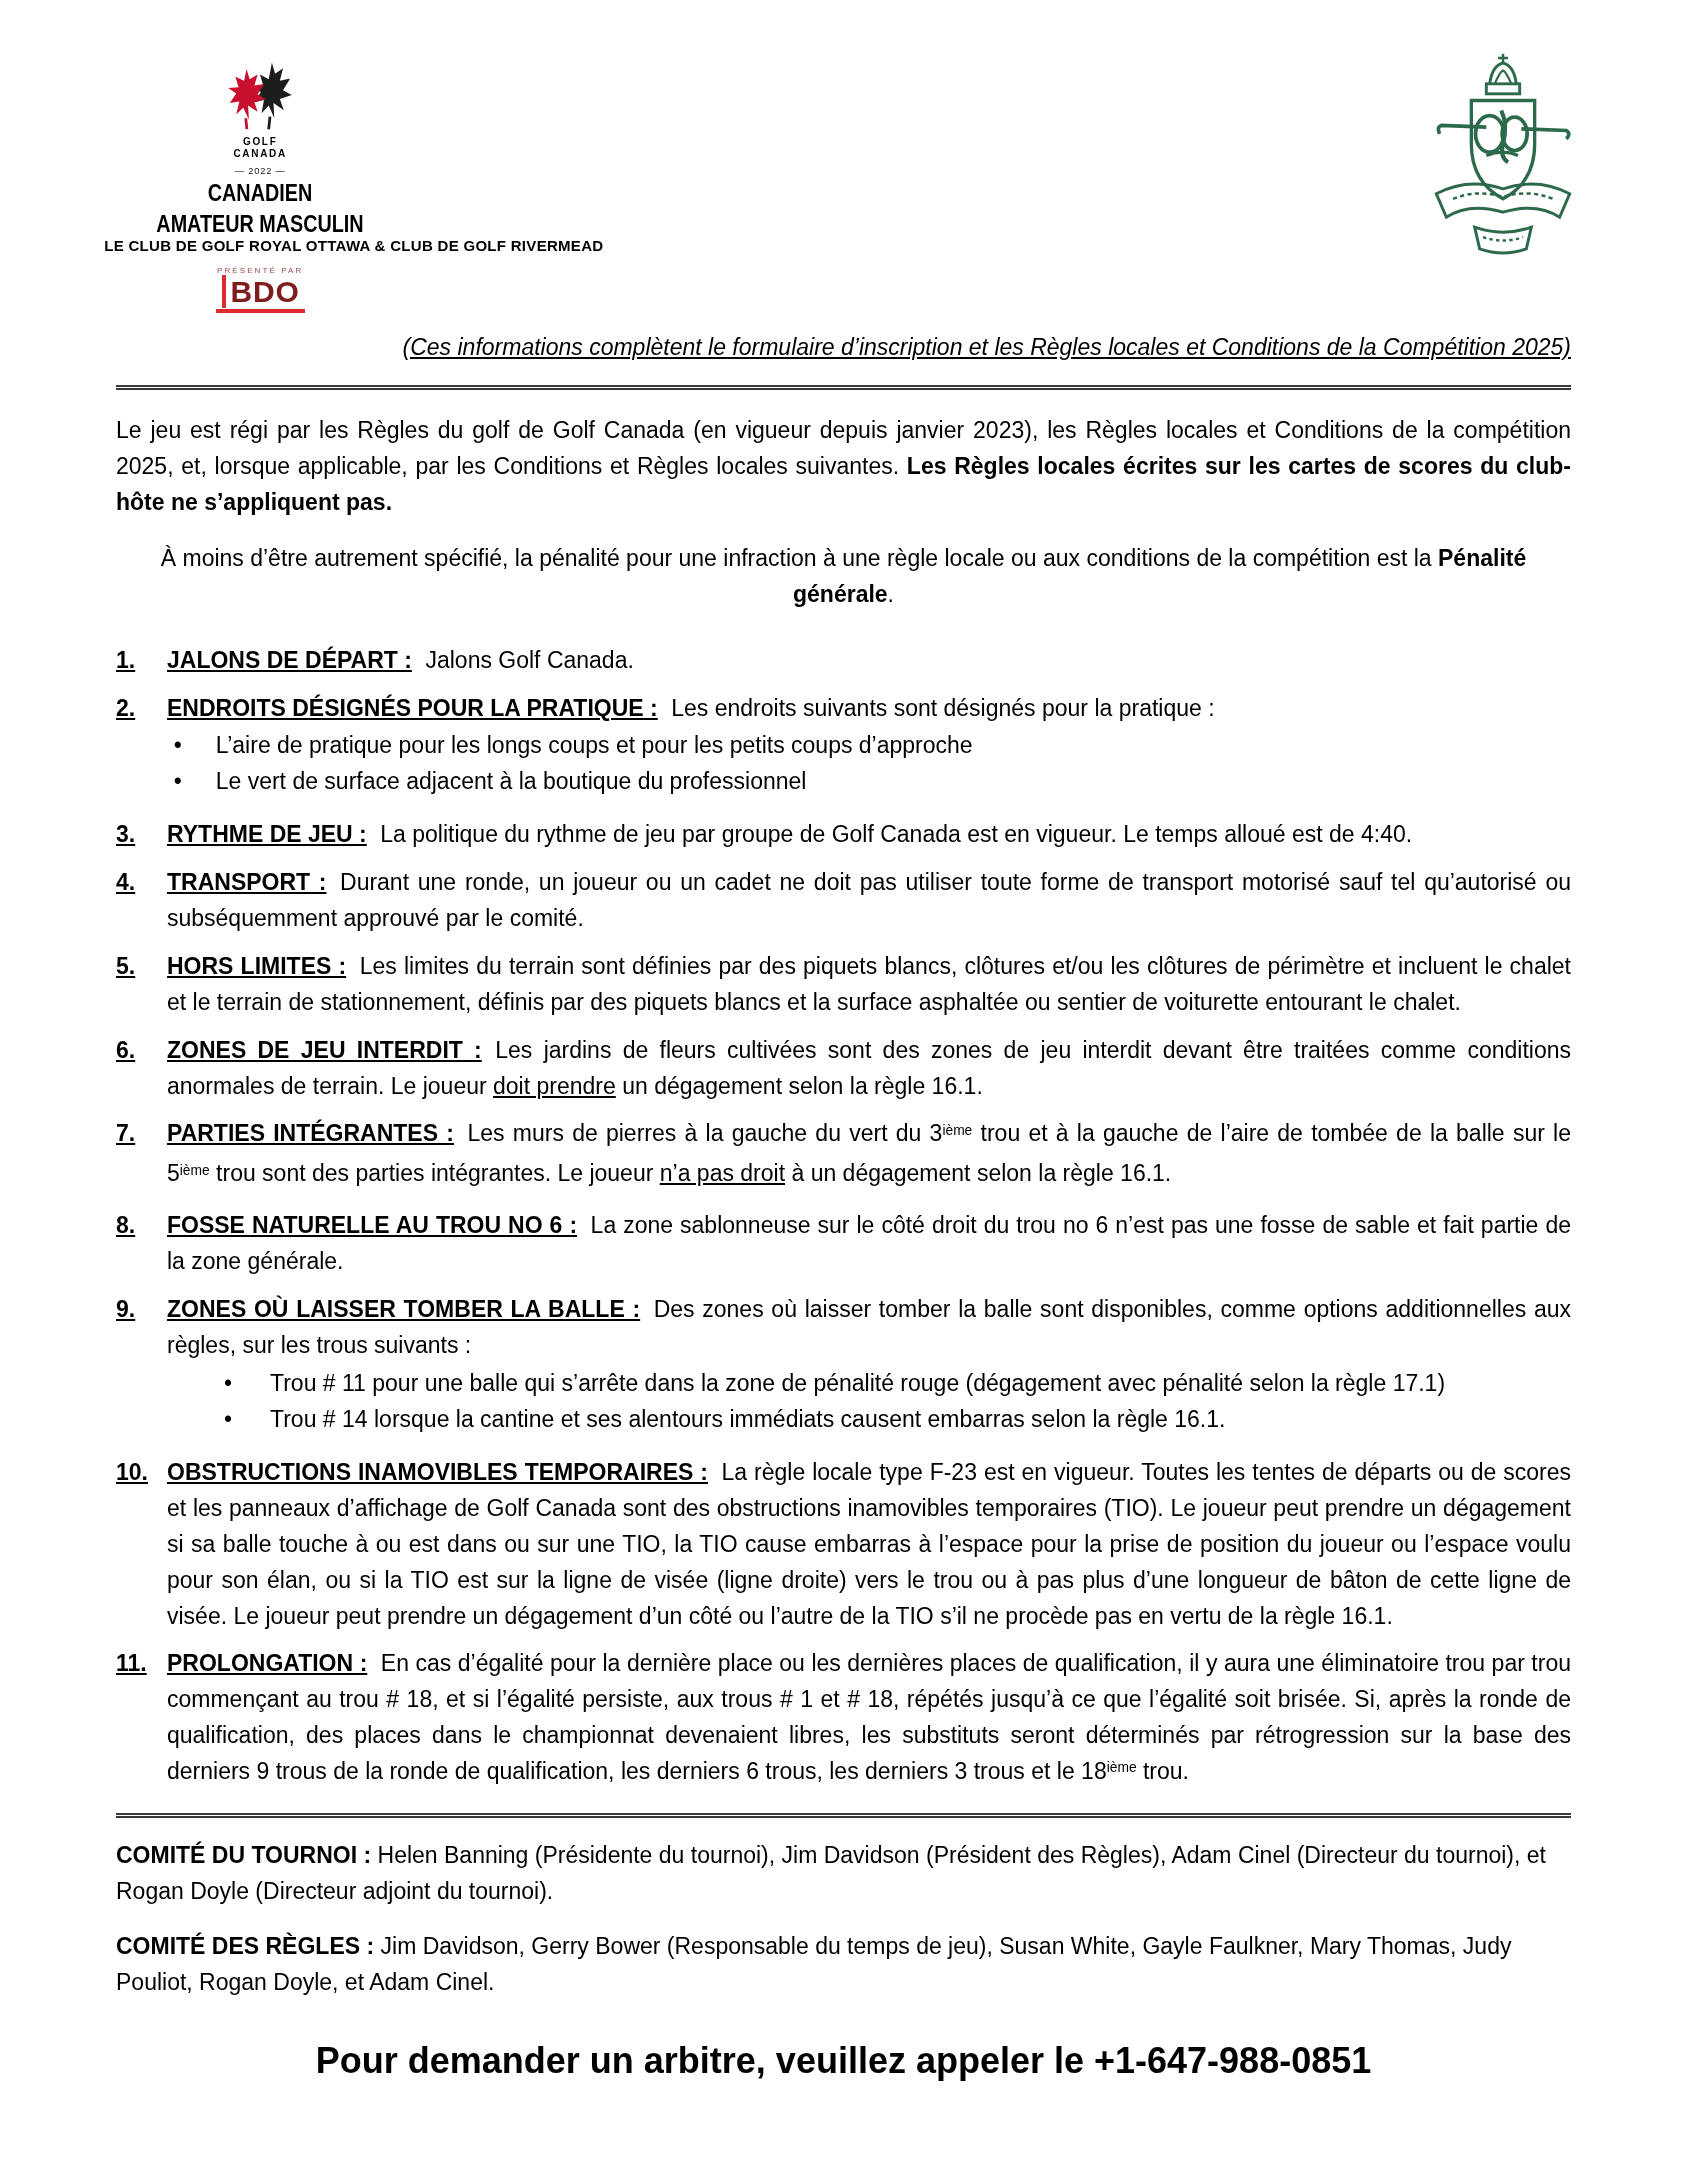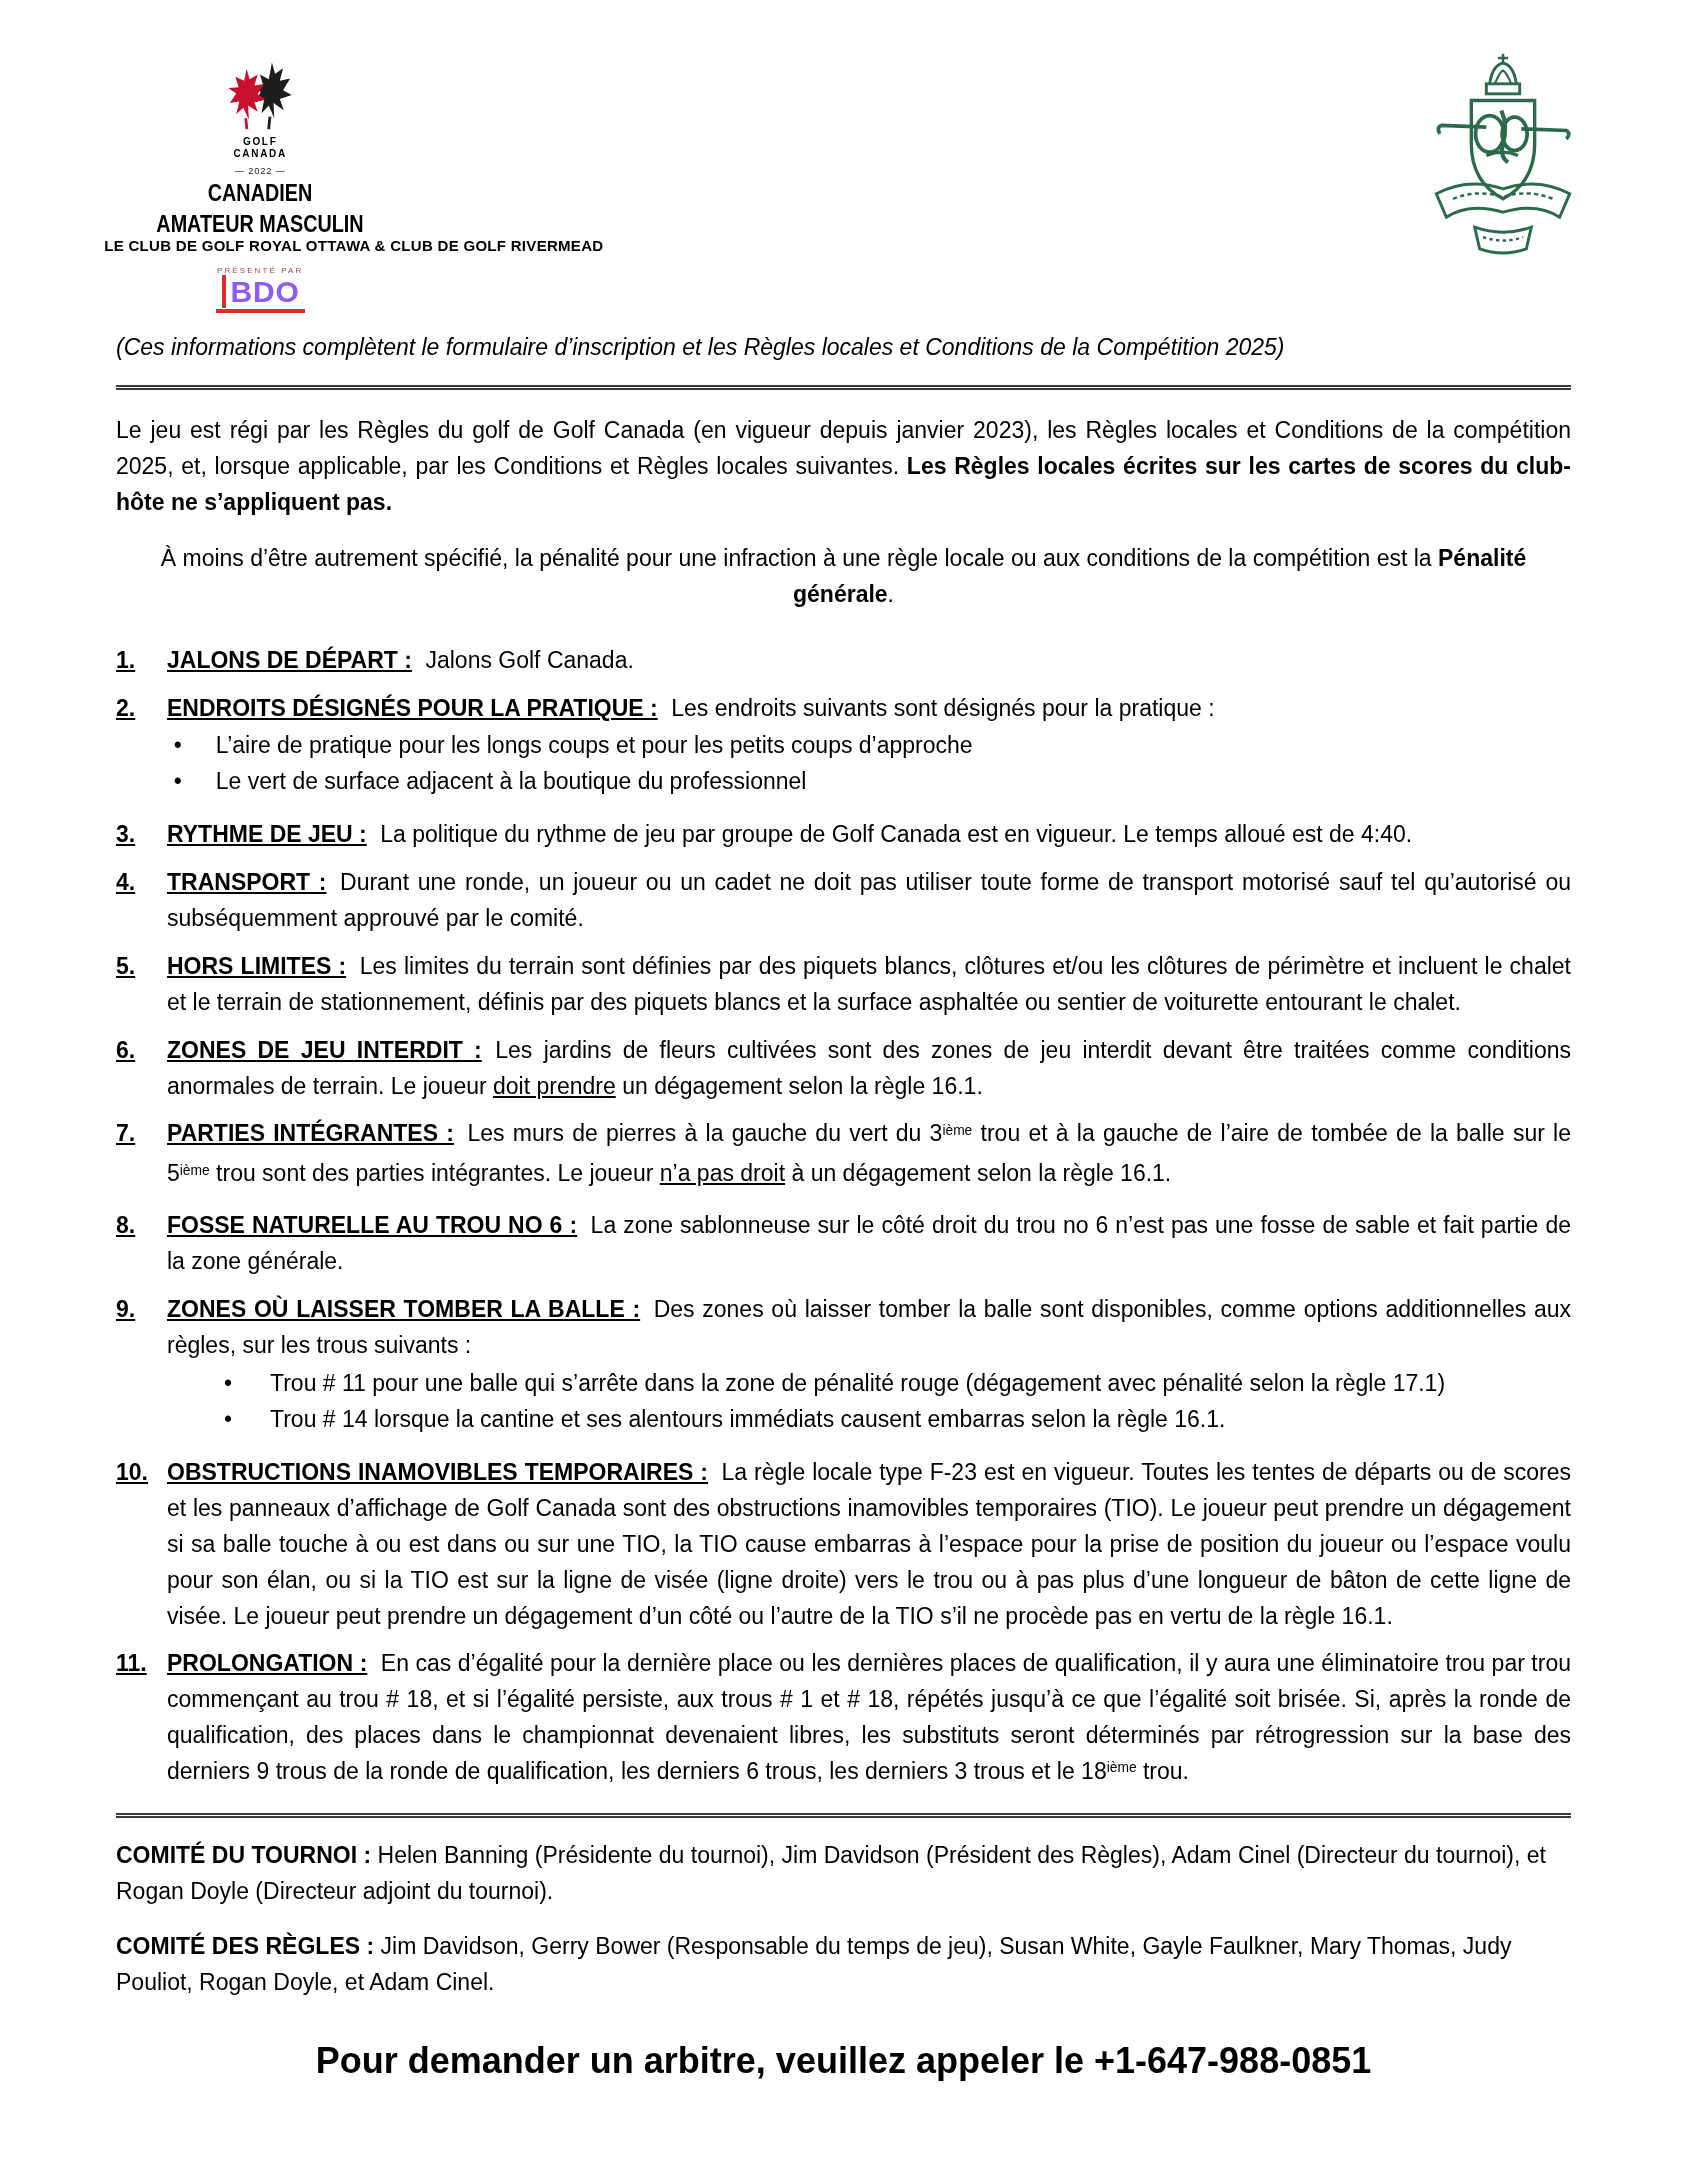--- a/index.html
+++ b/index.html
@@ -13,29 +13,29 @@
   
   .header{position:relative;height:253px;}
   .logo-left{position:absolute;left:-11.8px;top:15px;width:312px;text-align:center;line-height:1.15;}
   .leaves{display:block;margin:0 auto;}
   .gc-org{font-size:10px;font-weight:bold;letter-spacing:1.7px;line-height:1.25;margin-top:1.7px;}
   .gc-year{font-size:9.3px;letter-spacing:0.8px;margin-top:5px;color:#222;}
   .gc-event{font-size:23px;font-weight:600;line-height:1.1;margin-top:5px;transform:scaleX(.86);transform-origin:center;white-space:nowrap;}
   .gc-clubs{font-size:15px;font-weight:bold;letter-spacing:0.3px;margin-top:0;white-space:nowrap;}
   .gc-pres{font-size:8px;letter-spacing:2.1px;margin-top:11.8px;color:#9a4b4b;}
   .bdo{display:inline-block;margin-top:1.7px;border-bottom:4.2px solid #e02b2b;padding:0 5px 1.7px 6.7px;}
-  .bdo-inner{border-left:4.2px solid #e02b2b;padding-left:4.2px;font-size:30px;font-weight:800;color:#8b5cf6;letter-spacing:0.8px;line-height:1;}
+  .bdo-inner{border-left:4.2px solid #e02b2b;padding-left:4.2px;font-size:30px;font-weight:800;color:#7f1d1d;letter-spacing:0.8px;line-height:1;}
   .crest{position:absolute;right:-6.7px;top:4.2px;}
 
   .title-block{width:100%;text-align:center;padding-top:47px;}
   .doc-title{margin:0;font-size:51px;font-weight:bold;letter-spacing:1.7px;-webkit-text-stroke:1.3px #000;}
   .doc-subtitle{margin:30px 0 0;font-size:29px;font-weight:bold;}
   .doc-venue{margin:6.7px 0 0;font-size:25px;}
 
-  .intro-note{margin-top:30px;text-align:left;font-style:italic;font-size:23px;}
+  .intro-note{margin-top:30px;text-align:right;font-style:italic;font-size:23px;text-decoration:underline;}
 
   .hrule{border:none;border-top:5px double #3a3a3a;margin:20px 0 0;}
 
   
   .bodytext{font-size:23px;line-height:36px;}
   .intro{margin:22px 0 16px;text-align:justify;}
   .penalty{margin:20px 0 0;text-align:center;}
 
   .rules{margin-top:30px;}
   .rule{display:grid;grid-template-columns:51px 1fr;margin-bottom:11.8px;}

